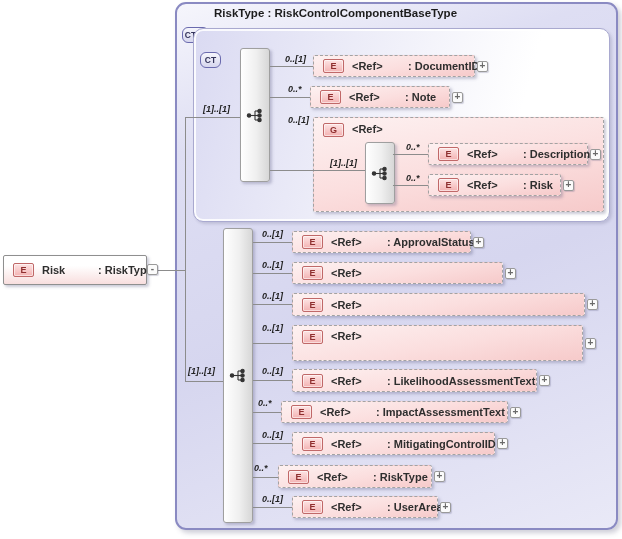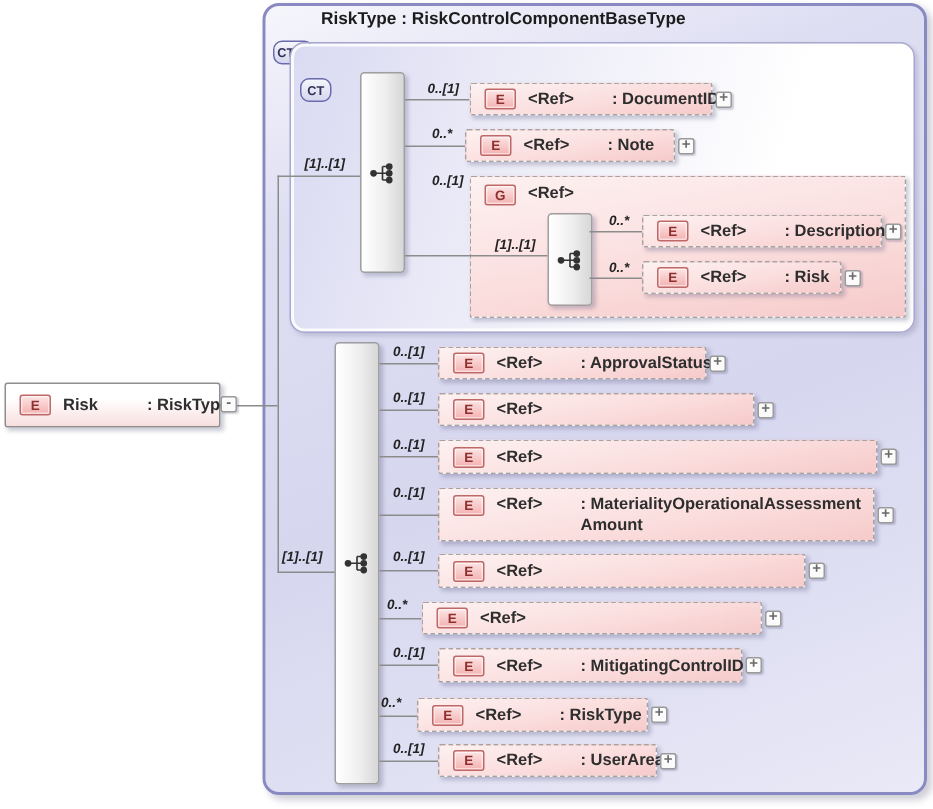--- a/index.html
+++ b/index.html
@@ -226,37 +226,38 @@
     <span class="kid-ico">E</span>
     <span class="ref">&lt;Ref&gt;</span>
   </div>
   <div class="expander" style="left:587px;top:299px;">+</div>
 
   <div class="hline" style="left:253px;top:343px;width:39px;"></div>
   <div class="card" style="left:262px;top:323px;">0..[1]</div>
   <div class="el wrap" style="left:292px;top:325px;width:291px;height:36px;">
     <span class="kid-ico">E</span>
     <span class="ref">&lt;Ref&gt;</span>
-    <span class="ename">: MaterialityOperationalAssessmentAmount</span>
   </div>
   <div class="expander" style="left:585px;top:338px;">+</div>
 
   <div class="hline" style="left:253px;top:380px;width:39px;"></div>
   <div class="card" style="left:262px;top:366px;">0..[1]</div>
   <div class="el" style="left:292px;top:369px;width:245px;height:23px;">
     <span class="kid-ico">E</span>
     <span class="ref">&lt;Ref&gt;</span>
+    <span class="ename">: LikelihoodAssessmentText</span>
   </div>
   <div class="expander" style="left:539px;top:375px;">+</div>
 
   <div class="hline" style="left:253px;top:412px;width:28px;"></div>
   <div class="card" style="left:258px;top:398px;">0..*</div>
   <div class="el" style="left:281px;top:401px;width:227px;height:22px;">
     <span class="kid-ico">E</span>
     <span class="ref">&lt;Ref&gt;</span>
+    <span class="ename">: ImpactAssessmentText</span>
   </div>
   <div class="expander" style="left:510px;top:407px;">+</div>
 
   <div class="hline" style="left:253px;top:443px;width:39px;"></div>
   <div class="card" style="left:262px;top:430px;">0..[1]</div>
   <div class="el" style="left:292px;top:432px;width:203px;height:23px;">
     <span class="kid-ico">E</span>
     <span class="ref">&lt;Ref&gt;</span>
     <span class="ename">: MitigatingControlID</span>
   </div>

